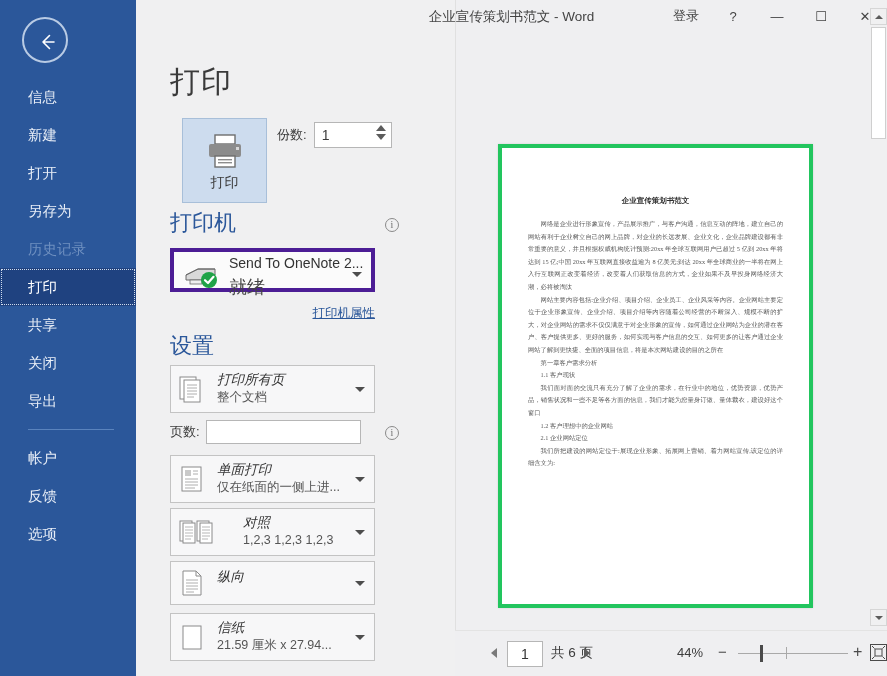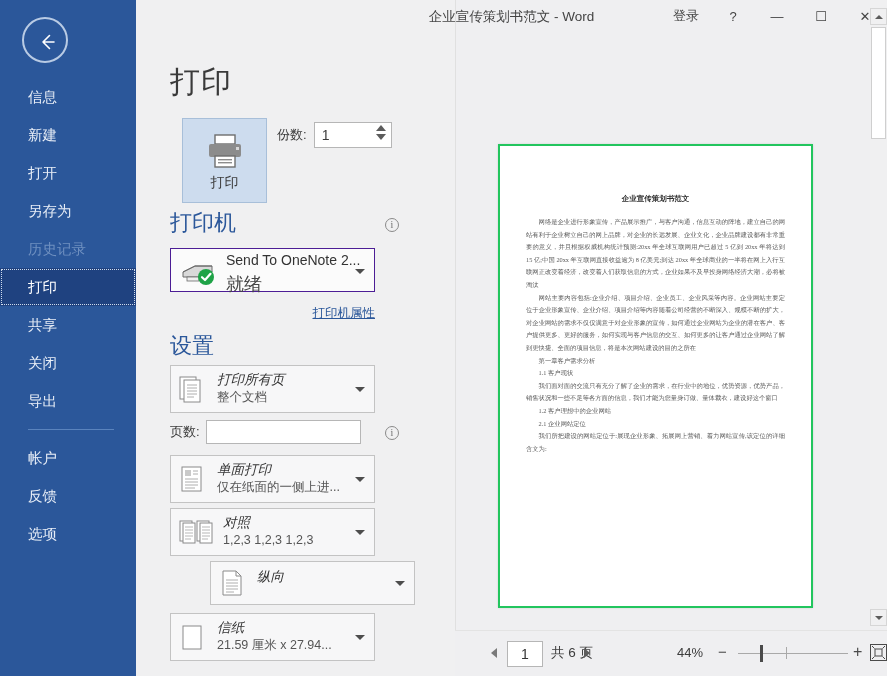--- a/index.html
+++ b/index.html
@@ -109,21 +109,21 @@
     position: absolute; right: 9px; top: 50%; margin-top: -2px;
     width: 0; height: 0;
     border-left: 5px solid transparent; border-right: 5px solid transparent;
     border-top: 5px solid #4d4d4d;
   }
   .combo.one-line .cb-t1 { line-height: 30px; }
 
   .printer-box {
     position: absolute; left: 34px; top: 248px;
     width: 205px; height: 44px;
-    border: 1px solid #4c1d95; background: #fbfbfb; cursor: pointer;
+    border: 4px solid #4c1d95; background: #fbfbfb; cursor: pointer;
   }
   .printer-box .pr-name { position: absolute; left: 55px; top: 3px; font-size: 14px; color: #333; white-space: nowrap; }
   .printer-box .pr-stat { position: absolute; left: 55px; top: 23px; font-size: 18px; color: #444; }
   .printer-box .pr-arrow {
     position: absolute; right: 9px; top: 20px;
     width: 0; height: 0;
     border-left: 5px solid transparent; border-right: 5px solid transparent;
     border-top: 5px solid #4d4d4d;
   }
   .prop-link {
@@ -166,21 +166,21 @@
   .preview-area {
     position: absolute; left: 455px; top: 0;
     width: 432px; height: 676px;
     background: #efeff1;
     border-left: 1px solid #e0e0e0;
   }
   .paper {
     position: absolute; left: 42px; top: 144px;
     width: 315px; height: 464px;
     background: #ffffff;
-    border: 2px solid #22c55e;
+    border: 4px solid #22c55e;
     box-shadow: 0 0 2px rgba(0,0,0,0.12);
     overflow: hidden;
   }
   .paper .doc-title {
     margin: 48px 0 12px 0;
     text-align: center;
     font-size: 7.5px; font-weight: bold; color: #2e2e2e;
     font-family: "Liberation Serif", serif;
   }
   .paper .doc-body { padding: 0 26px; }
@@ -380,21 +380,21 @@
             <path d="M6 24 H16"></path>
         </g>
       </svg>
       <div class="cb-txt" style="padding-top:5px;">
         <div class="cb-t1">单面打印</div>
         <div class="cb-t2">仅在纸面的一侧上进...</div>
       </div>
       <div class="cb-arrow"></div>
     </div>
 
-    <div class="combo" style="top:508px; height:48px;">
+    <div class="combo" style="top:508px; height:48px;padding-left:20px;">
       <svg class="cb-icon" width="34" height="30" viewBox="0 0 34 30">
         <rect x="1" y="4" width="12" height="20" fill="#fff" stroke="#8a8a8a" stroke-width="1"></rect>
         <rect x="4" y="6" width="12" height="20" fill="#fff" stroke="#8a8a8a" stroke-width="1"></rect>
         <g stroke="#9a9a9a" stroke-width="0.7">
             <path d="M6 10 H14"></path>
             <path d="M6 13 H14"></path>
             <path d="M6 16 H14"></path>
             <path d="M6 19 H14"></path>
             <path d="M6 22 H12"></path>
           </g>
@@ -408,21 +408,21 @@
             <path d="M23 22 H29"></path>
           </g>
       </svg>
       <div class="cb-txt" style="padding-top:5px; margin-left:52px;">
         <div class="cb-t1">对照</div>
         <div class="cb-t2">1,2,3    1,2,3    1,2,3</div>
       </div>
       <div class="cb-arrow"></div>
     </div>
 
-    <div class="combo one-line" style="top:561px; height:44px;margin-left:40px;">
+    <div class="combo one-line" style="top:561px; height:44px;">
       <svg class="cb-icon" width="26" height="30" viewBox="0 0 26 30">
         <path d="M4 3 H17 L22 8 V27 H4 Z" fill="#fff" stroke="#8a8a8a" stroke-width="1"></path>
         <path d="M17 3 V8 H22" fill="none" stroke="#8a8a8a" stroke-width="1"></path>
         <g stroke="#9a9a9a" stroke-width="0.8">
           <path d="M7 12 H19"></path>
             <path d="M7 15 H19"></path>
             <path d="M7 18 H19"></path>
             <path d="M7 21 H19"></path>
             <path d="M7 24 H15"></path>
         </g>

